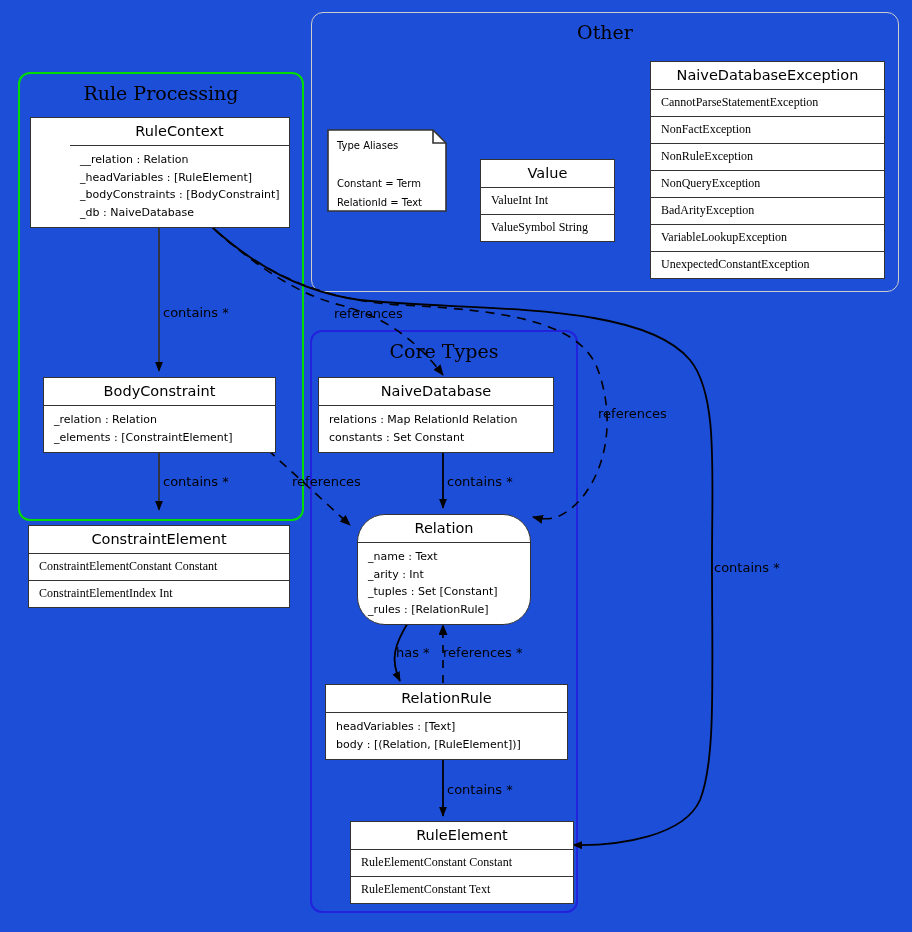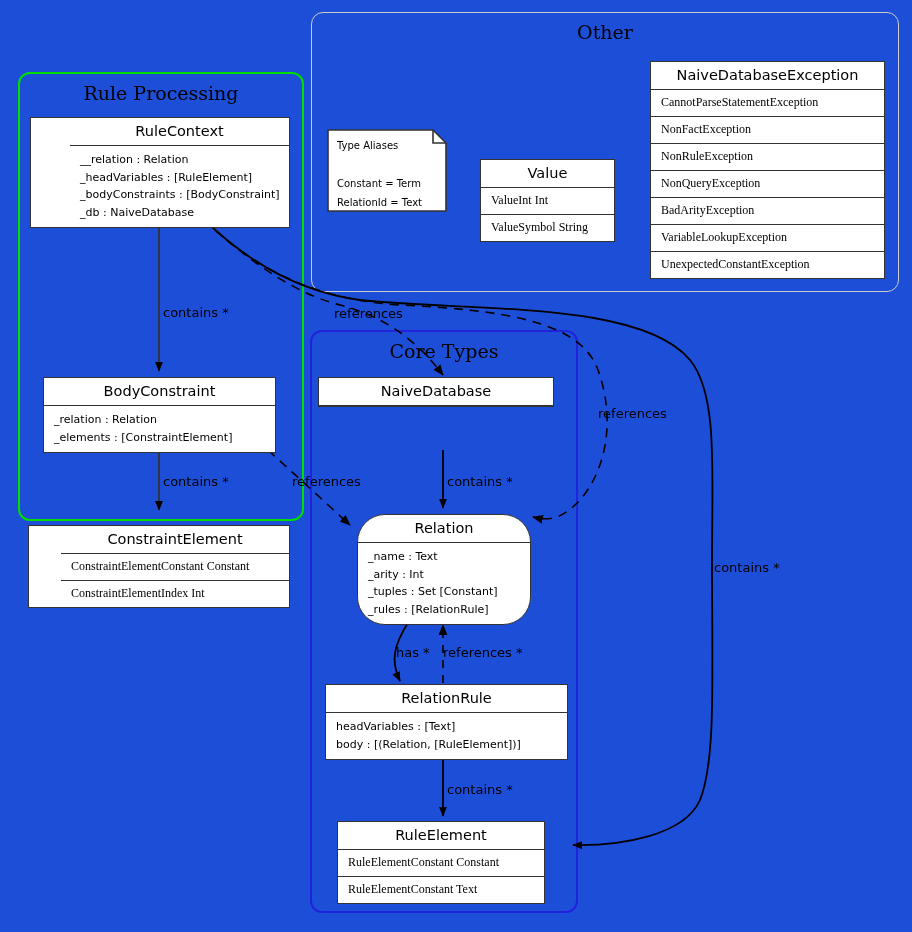--- a/index.html
+++ b/index.html
@@ -186,50 +186,52 @@
 _db : NaiveDatabase</div>
   </div>
 
   <div class="clsbox" style="left:43px; top:377px; width:233px;">
     <div class="cls-name">BodyConstraint</div>
     <div class="cls-sep"></div>
     <div class="cls-attrs">_relation : Relation
 _elements : [ConstraintElement]</div>
   </div>
 
-  <div class="clsbox" style="left:28px; top:525px; width:262px;padding-left:32px;">
+  <div class="clsbox" style="left:28px; top:525px; width:262px;">
     <div class="cls-name">ConstraintElement</div>
     <div class="cls-sep"></div>
     <div class="cls-row">ConstraintElementConstant Constant</div>
     <div class="cls-sep"></div>
     <div class="cls-row">ConstraintElementIndex Int</div>
   </div>
 
   <div class="clsbox" style="left:318px; top:377px; width:236px;">
     <div class="cls-name">NaiveDatabase</div>
     <div class="cls-sep"></div>
+    <div class="cls-attrs">relations : Map RelationId Relation
+constants : Set Constant</div>
   </div>
 
   <div class="clsbox" style="left:357px; top:514px; width:174px;border-radius:28px;">
     <div class="cls-name">Relation</div>
     <div class="cls-sep"></div>
     <div class="cls-attrs">_name : Text
 _arity : Int
 _tuples : Set [Constant]
 _rules : [RelationRule]</div>
   </div>
 
   <div class="clsbox" style="left:325px; top:684px; width:243px;">
     <div class="cls-name">RelationRule</div>
     <div class="cls-sep"></div>
     <div class="cls-attrs">headVariables : [Text]
 body : [(Relation, [RuleElement])]</div>
   </div>
 
-  <div class="clsbox" style="left:337px; top:821px; width:208px;">
+  <div class="clsbox" style="left:350px; top:821px; width:224px;">
     <div class="cls-name">RuleElement</div>
     <div class="cls-sep"></div>
     <div class="cls-row">RuleElementConstant Constant</div>
     <div class="cls-sep"></div>
     <div class="cls-row">RuleElementConstant Text</div>
   </div>
 
   <div class="note" style="left:327px; top:129px; width:120px; height:83px;">
     <svg width="120" height="83" viewBox="0 0 120 83">
       <path d="M1,1 L106,1 L119,14 L119,82 L1,82 Z" fill="#ffffff" stroke="#333333" stroke-width="1.6"></path>

